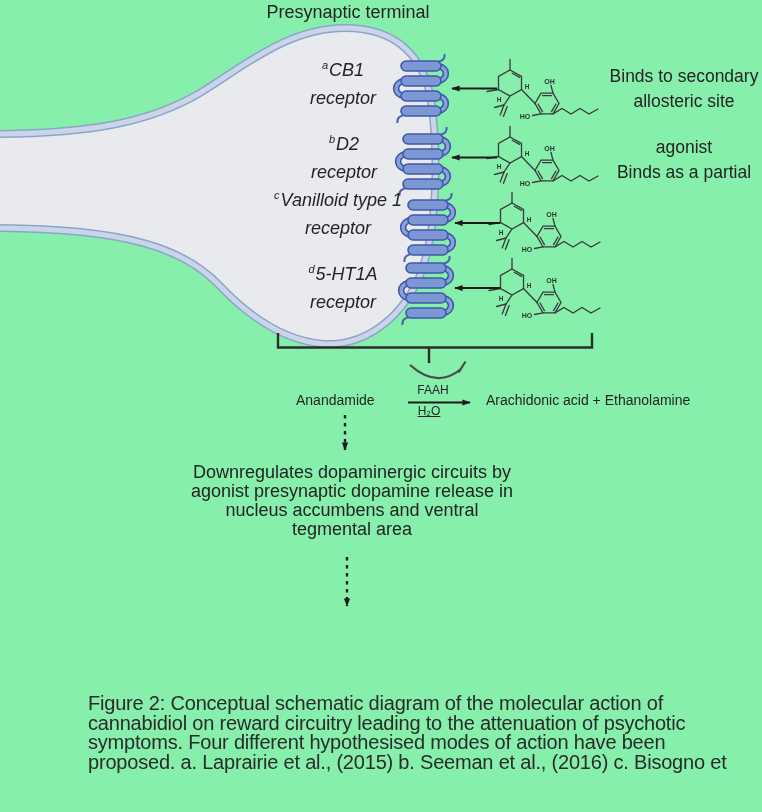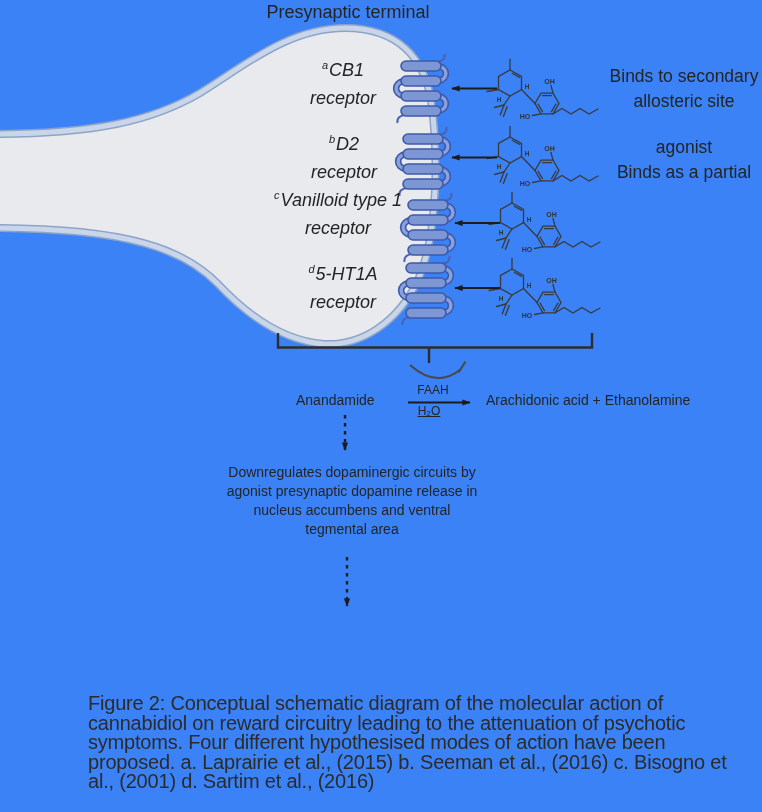--- a/index.html
+++ b/index.html
@@ -1,27 +1,27 @@
 <!DOCTYPE html>
 <html><head>
 <meta charset="utf-8">
 <style>
   html,body{margin:0;padding:0;background:#ffffff;}
   body{font-family:"Liberation Sans",sans-serif;color:#242424;}
-  .stage{position:relative;width:762px;height:812px;background:#3b82f6;overflow:hidden;}
+  .stage{position:relative;width:762px;height:812px;background:#86efac;overflow:hidden;}
   .stage svg.diagram{position:absolute;left:0;top:0;}
   .t{position:absolute;white-space:nowrap;color:#242424;}
   .centered{transform:translateX(-50%);text-align:center;}
   .title{font-size:18px;}
   .rec-label{font-size:18px;line-height:26px;text-align:center;font-style:italic;}
   .rec-label .sup{font-size:11px;position:relative;top:-7px;margin-right:1px;}
   .annot{font-size:17.5px;line-height:25px;text-align:center;}
   .rxn{font-size:14px;}
   .enz{font-size:12px;text-align:center;}
-  .para{font-size:14px;line-height:19px;text-align:center;}
+  .para{font-size:18px;line-height:19px;text-align:center;}
   .para2{font-size:17.5px;line-height:23px;text-align:center;}
   .caption{font-size:20px;line-height:19.6px;letter-spacing:-0.2px;color:#2b2b2b;text-align:left;}
   .caption div{white-space:nowrap;}
 </style>
 </head>
 <body>
 
 <div class="stage">
 
   <svg class="diagram" width="762" height="690" viewBox="0 0 762 690" style="font-family:'Liberation Sans',sans-serif;">
@@ -149,16 +149,15 @@
     <div>nucleus accumbens and ventral</div>
     <div>tegmental area</div>
   </div>
 
 
   <div class="t caption" style="left:88px;top:694px;">
     <div>Figure 2: Conceptual schematic diagram of the molecular action of</div>
     <div>cannabidiol on reward circuitry leading to the attenuation of psychotic</div>
     <div>symptoms. Four different hypothesised modes of action have been</div>
     <div>proposed. a. Laprairie et al., (2015) b. Seeman et al., (2016) c. Bisogno et</div>
-    <div>al., (2001) d. Sartim et al., (2016)</div>
   </div>
 
 </div>
 
 </body></html>

